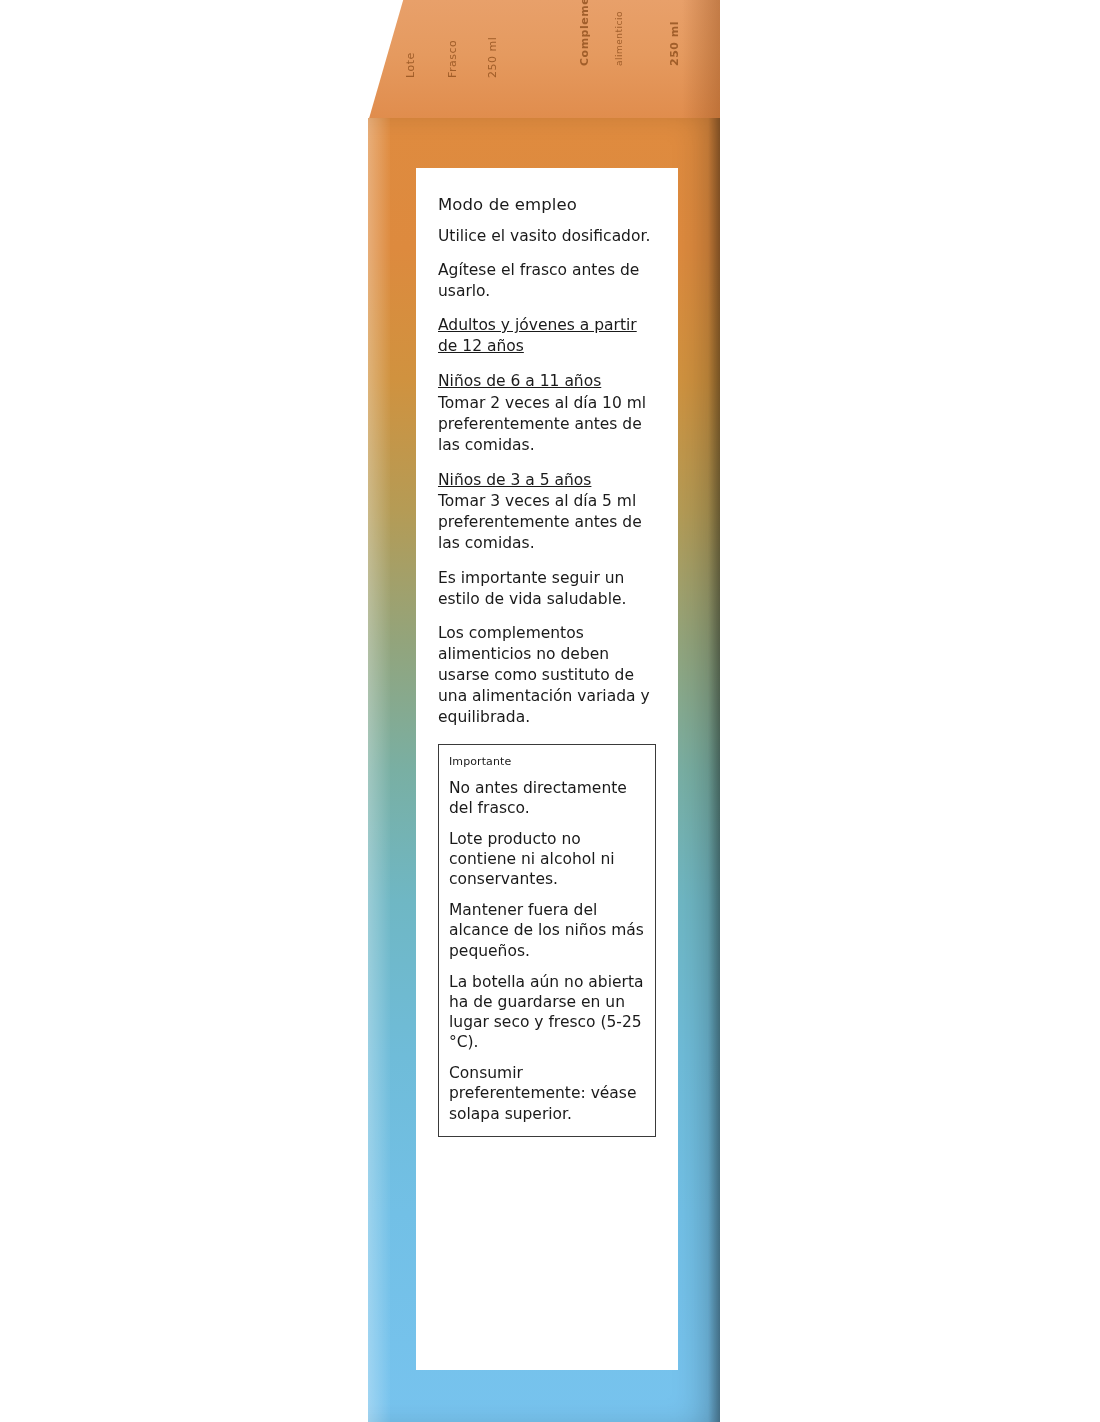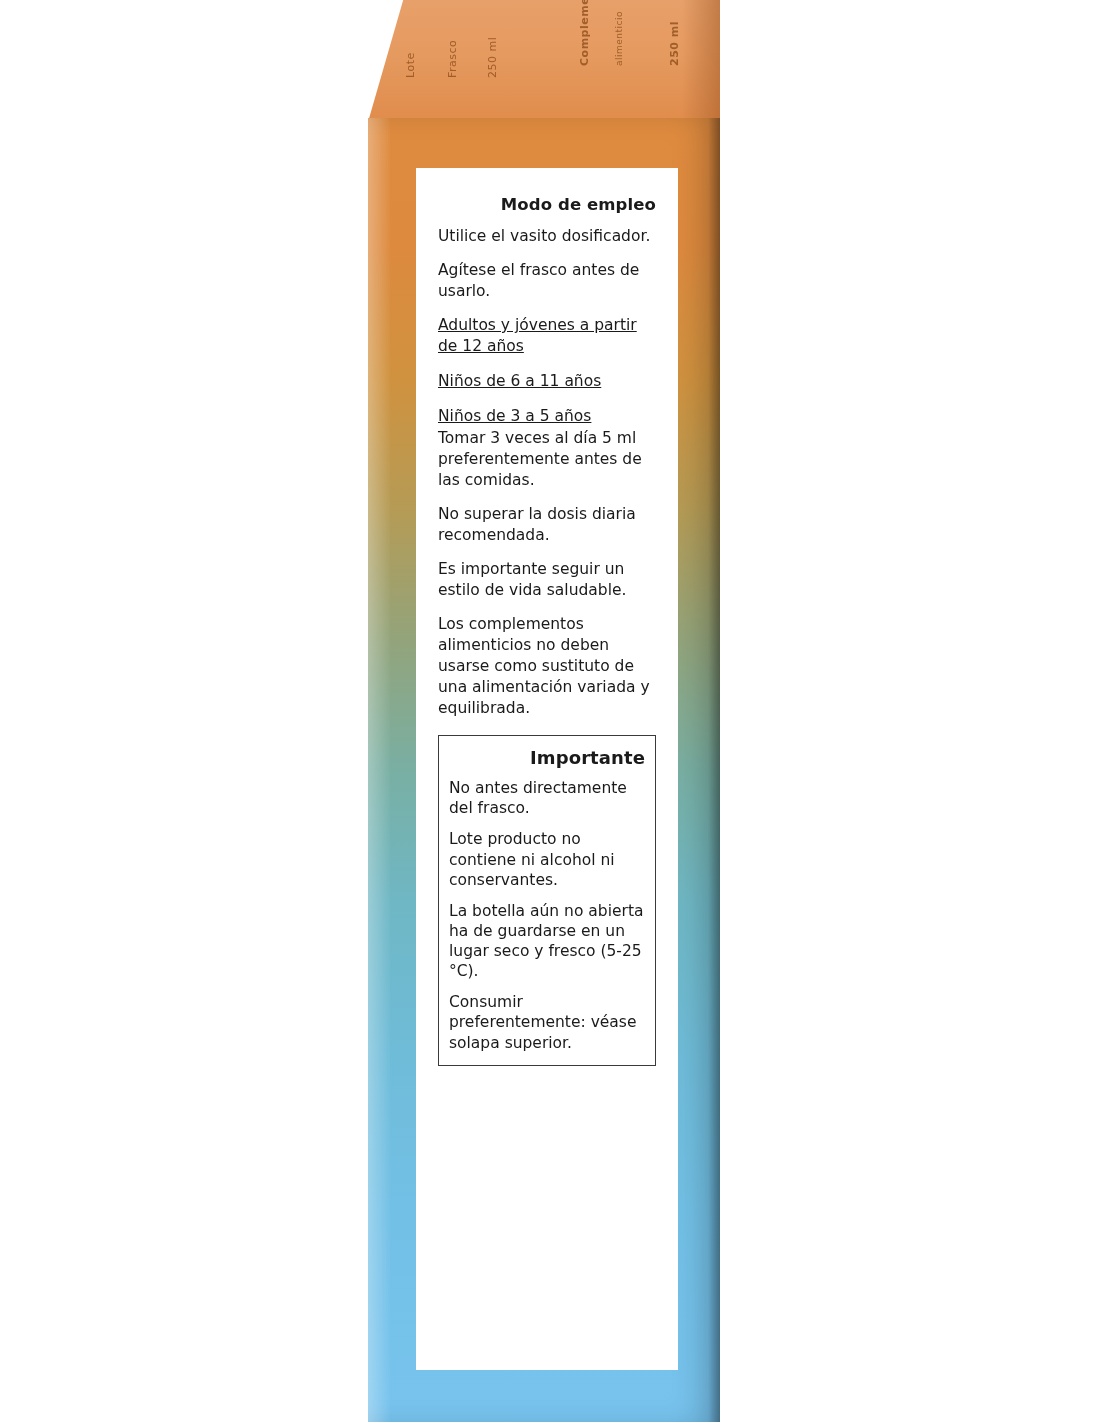--- a/index.html
+++ b/index.html
@@ -105,44 +105,43 @@
     background: #ffffff;
     padding: 26px 22px 20px 22px;
     box-sizing: border-box;
     color: #1a1a1a;
     font-size: 15.5px;
     line-height: 1.35;
     overflow: hidden;
   }
 
   .heading {
-    font-weight: bold;
+    font-weight: normal;
     font-size: 16.5px;
     margin: 0 0 10px 0;
     letter-spacing: 0.1px;
-    text-align: right;
   }
   .para {
     margin: 0 0 13px 0;
   }
   .para:last-child { margin-bottom: 0; }
   .sub {
     text-decoration: underline;
     margin: 0 0 1px 0;
   }
   .dose-block { margin-bottom: 14px; }
   .dose-block .body { margin: 0; }
 
   .important-box {
     border: 1.5px solid #3a3a3a;
     padding: 10px 10px 12px 10px;
     margin-top: 16px;
   }
   .important-box .heading {
-    font-size: 18px;
+    font-size: 11px;
     margin-bottom: 8px;
   }
   .important-box .para {
     margin-bottom: 11px;
     line-height: 1.3;
   }
   .important-box .para:last-child { margin-bottom: 0; }
 
   
   .vignette-left, .vignette-right {
@@ -184,35 +183,36 @@
 
       <p class="para">Utilice el vasito dosificador.</p>
       <p class="para">Agítese el frasco antes de usarlo.</p>
 
       <div class="dose-block">
         <p class="sub">Adultos y jóvenes a partir de 12 años</p>
       </div>
 
       <div class="dose-block">
         <p class="sub">Niños de 6 a 11 años</p>
+        <p class="body">Tomar 2 veces al día 10 ml preferentemente antes de las comidas.</p>
       </div>
 
       <div class="dose-block">
         <p class="sub">Niños de 3 a 5 años</p>
         <p class="body">Tomar 3 veces al día 5 ml preferentemente antes de las comidas.</p>
       </div>
 
-      <p class="para">No superar la dosis diaria recomendada.</p>
       <p class="para">Es importante seguir un estilo de vida saludable.</p>
       <p class="para" style="margin-bottom:4px">Los complementos alimenticios no deben usarse como sustituto de una alimentación variada y equilibrada.</p>
 
       <div class="important-box">
         <p class="heading">Importante</p>
         <p class="para">No antes directamente del frasco.</p>
         <p class="para">Lote producto no contiene ni alcohol ni conservantes.</p>
+        <p class="para">Mantener fuera del alcance de los niños más pequeños.</p>
         <p class="para">La botella aún no abierta ha de guardarse en un lugar seco y fresco (5-25 °C).</p>
         <p class="para">Consumir preferentemente: véase solapa superior.</p>
       </div>
 
     </div>
   </div>
 
 </div>
 
 </body></html>

